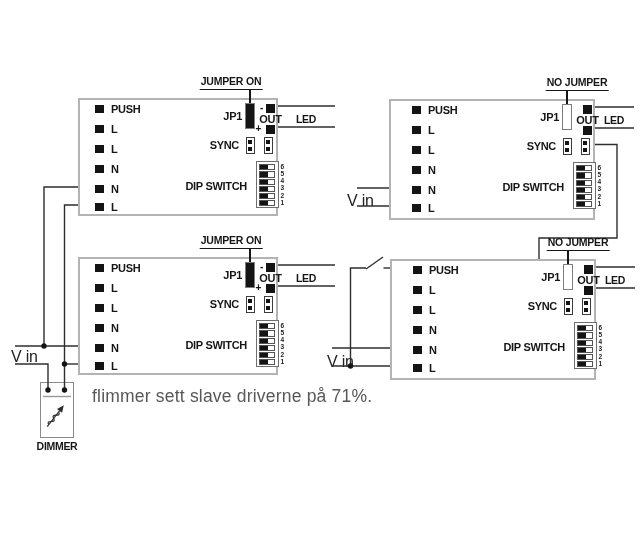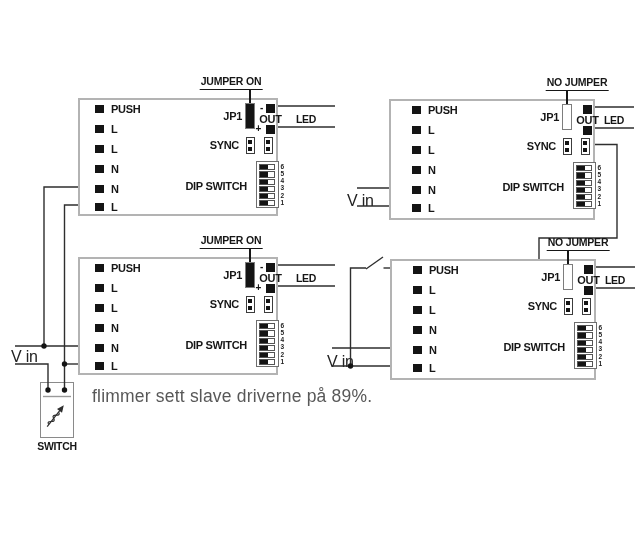--- a/index.html
+++ b/index.html
@@ -51,24 +51,24 @@
 </head>
 <body>
 
 <div id="canvas">
 
   <div class="vin vin-left">V in</div>
   <div class="vin vin-top-right">V in</div>
   <div class="vin vin-bottom-right">V in</div>
 
   <div id="dimmer-box"></div>
-  <div id="dimmer-label">SWITCH</div>
+  <div id="dimmer-label">DIMMER</div>
 
   <div id="caption">
-    <div>flimmer sett slave driverne på 89%.</div>
+    <div>flimmer sett slave driverne på 71%.</div>
   </div>
 
   <svg id="wire-layer" width="640" height="533" viewBox="0 0 640 533">
 
     <line x1="43" y1="396.5" x2="71" y2="396.5" stroke="#999" stroke-width="1.4"></line>
     <g transform="translate(55.5,416) rotate(-52)" stroke="#2e2e2e" fill="none" stroke-width="1.2">
       <line x1="-13.5" y1="0" x2="11" y2="0"></line>
       <path d="M -11,0 C -8.5,-6.5 -5.5,6.5 -3,0 C -0.5,-6.5 2.5,6.5 5,0"></path>
       <polygon points="13.5,0 6.5,-3.2 6.5,3.2" fill="#2e2e2e" stroke="none"></polygon>
     </g>

